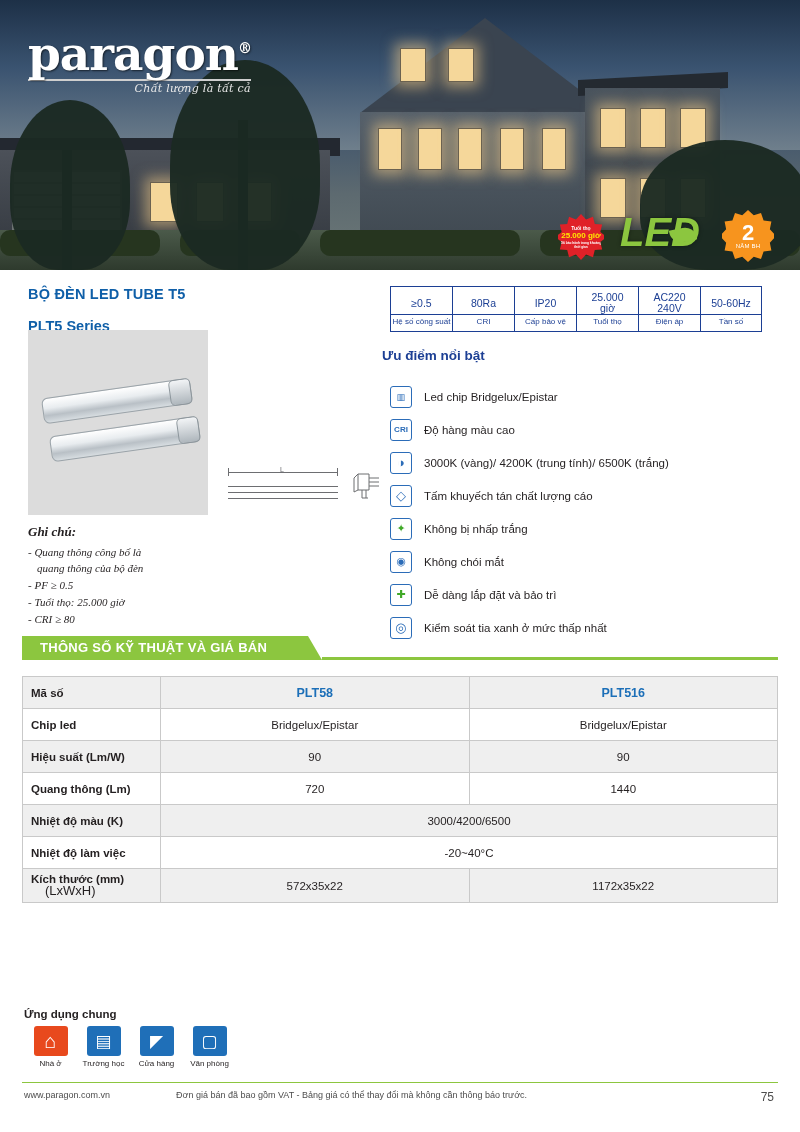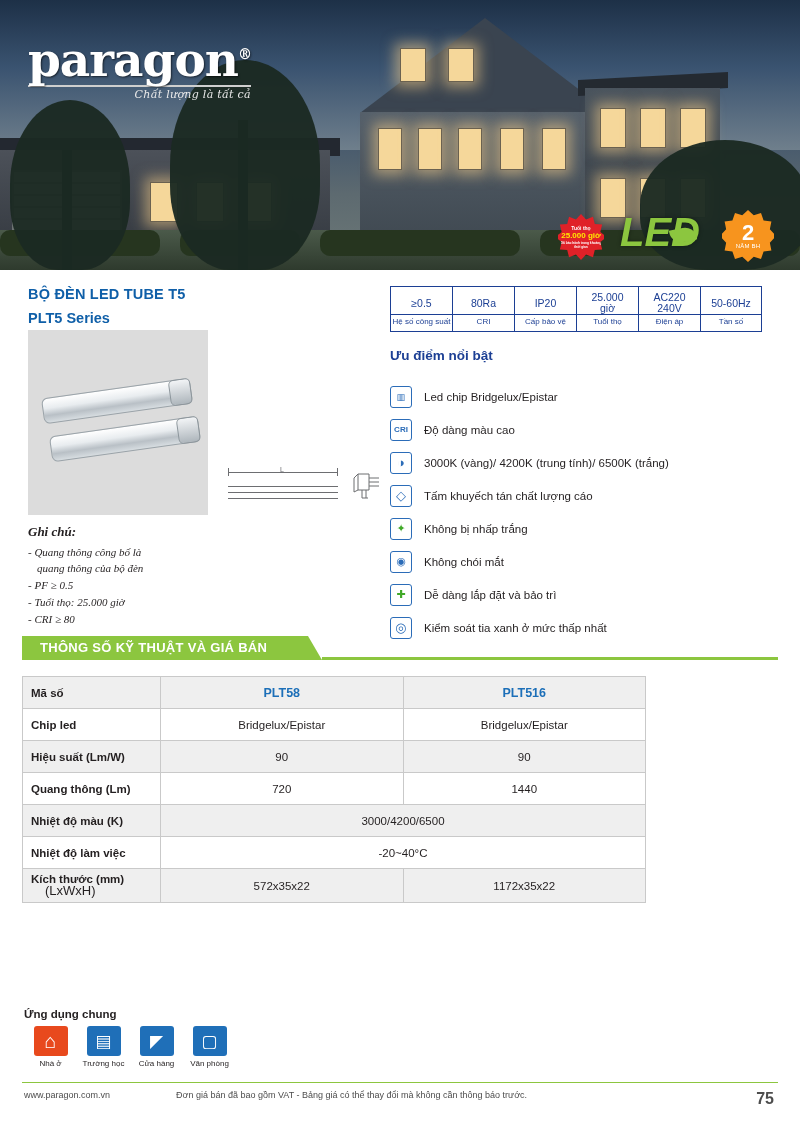--- a/index.html
+++ b/index.html
@@ -76,21 +76,21 @@
   .trunk { position:absolute; bottom:0; width:10px; background:#121d18; }
   .ground {
     position:absolute; left:0; bottom:0; width:800px; height:40px;
     background: linear-gradient(180deg,#4b5a4a,#2e3a2d);
   }
   .hedge {
     position:absolute; bottom:14px; height:26px; background:#26351f; border-radius:10px;
   }
 
   
-  .logo-wrap { position:absolute; left:28px; top:36px; }
+  .logo-wrap { position:absolute; left:28px; top:30px; }
   .logo-text {
     font-family:"DejaVu Serif", serif;
     font-weight:bold; font-size:47px; letter-spacing:-1px; color:#ffffff;
     line-height:1;
     text-shadow: 1px 1px 2px rgba(0,0,0,.6);
   }
   .logo-reg { font-size:14px; vertical-align:super; }
   .logo-slogan {
     font-family:"DejaVu Serif", serif;
     font-style:italic; font-size:11px; color:#e9e9e9; text-align:right;
@@ -129,21 +129,21 @@
     clip-path: polygon(50% 0%,61% 10%,75% 6%,80% 20%,95% 22%,92% 37%,104% 50%,92% 63%,95% 78%,80% 80%,75% 94%,61% 90%,50% 100%,39% 90%,25% 94%,20% 80%,5% 78%,8% 63%,-4% 50%,8% 37%,5% 22%,20% 20%,25% 6%,39% 10%);
     display:flex;align-items:center;justify-content:center;flex-direction:column;
     color:#fff;
   }
   .warr-star .n { font-size:22px; font-weight:bold; line-height:.9; }
   .warr-star .t { font-size:6px; letter-spacing:.2px; }
 
   
   .title-block { position:absolute; left:28px; top:286px; }
   .title-1 { color:#0f5fa8; font-size:14.5px; font-weight:bold; letter-spacing:.2px; }
-  .title-2 { color:#0f5fa8; font-size:14.5px; font-weight:bold; margin-top:8px; }
+  .title-2 { color:#0f5fa8; font-size:14.5px; font-weight:bold; margin-top:16px; }
 
   
   .prod-img {
     position:absolute; left:28px; top:330px; width:180px; height:185px;
     background:#dcdcdc; overflow:hidden;
   }
   .tube {
     position:absolute; background: linear-gradient(180deg,#ffffff 0%,#e8ecef 40%,#b9c0c6 70%,#d7dde1 100%);
     border:1px solid #9aa3a9; border-radius:6px;
   }
@@ -171,21 +171,21 @@
     font-size:10.5px; font-weight:normal; text-align:center; line-height:11px;
     padding-top:5px; flex:1; display:flex; align-items:center; justify-content:center;
   }
   .pill .k {
     font-size:8px; text-align:center; width:100%; border-top:1px solid #1c3f94;
     padding:2px 0 2px; line-height:9px; height:17px;
   }
 
   
   .feat-title {
-    position:absolute; left:390px; top:348px; color:#1c3f94; font-size:13.5px; font-weight:bold;
+    position:absolute; left:382px; top:348px; color:#1c3f94; font-size:13.5px; font-weight:bold;
   }
   .feat-list { position:absolute; left:390px; top:380px; width:390px; }
   .feat-row { display:flex; align-items:center; height:33px; }
   .feat-ico {
     width:22px; height:22px; border:1px solid #2b6cb8; border-radius:3px;
     display:flex; align-items:center; justify-content:center; margin-right:12px;
     flex:0 0 22px; color:#2b6cb8; font-size:11px; background:#fff;
   }
   .feat-txt { font-size:11.5px; color:#231f20; }
 
@@ -211,21 +211,21 @@
   .banner .line {
     position:absolute; left:300px; top:21px; width:456px; height:3px; background:#8cc63f;
   }
   .banner .txt {
     position:absolute; left:18px; top:4px; color:#fff; font-size:13px; font-weight:bold;
     letter-spacing:.3px;
   }
 
   
   table.spec {
-    position:absolute; left:22px; top:676px; width:624px;
+    position:absolute; left:22px; top:676px; width:756px;
     border-collapse:collapse; font-size:11.5px;
   }
   table.spec td {
     border:1px solid #c9c9c9; height:32px; padding:4px 8px; vertical-align:middle;
   }
   table.spec tr:nth-child(odd) td { background:#efefef; }
   table.spec tr:nth-child(even) td { background:#ffffff; }
   table.spec td.lbl { width:138px; font-weight:bold; color:#231f20; }
   table.spec td.val { text-align:center; }
   .code { color:#1c6fb8; font-weight:bold; font-size:12.5px;text-align:right; }
@@ -240,21 +240,21 @@
     width:34px; height:30px; margin:0 auto 3px; border-radius:3px;
     display:flex; align-items:center; justify-content:center;
   }
   .app .cap { font-size:8px; color:#231f20; }
 
   
   .footline { position:absolute; left:22px; top:1082px; width:756px; height:1px; background:#8cc63f; }
   .foot { position:absolute; top:1090px; font-size:9px; color:#4d4d4d; }
   .foot.left { left:24px; }
   .foot.center { left:176px; }
-  .foot.right { right:26px; font-size:16px; color:#4d4d4d;font-weight:bold; }
+  .foot.right { right:26px; font-size:12px; color:#4d4d4d; }
 </style>
 </head>
 <body>
 
 <div class="page">
 
   <div class="hero">
     <div class="sky"></div>
 
     <div class="house">
@@ -390,21 +390,21 @@
   </div>
 
   <div class="feat-title">Ưu điểm nổi bật</div>
   <div class="feat-list">
     <div class="feat-row">
       <div class="feat-ico" style="font-size:9px">▥</div>
       <div class="feat-txt">Led chip Bridgelux/Epistar</div>
     </div>
     <div class="feat-row">
       <div class="feat-ico" style="font-size:8px;font-weight:bold">CRI</div>
-      <div class="feat-txt">Độ dàng màu cao</div>
+      <div class="feat-txt">Độ hàng màu cao</div>
     </div>
     <div class="feat-row">
       <div class="feat-ico" style="font-size:13px">◑</div>
       <div class="feat-txt">3000K (vàng)/ 4200K (trung tính)/ 6500K (trắng)</div>
     </div>
     <div class="feat-row">
       <div class="feat-ico" style="font-size:13px">◇</div>
       <div class="feat-txt">Tấm khuyếch tán chất lượng cáo</div>
     </div>
     <div class="feat-row">

